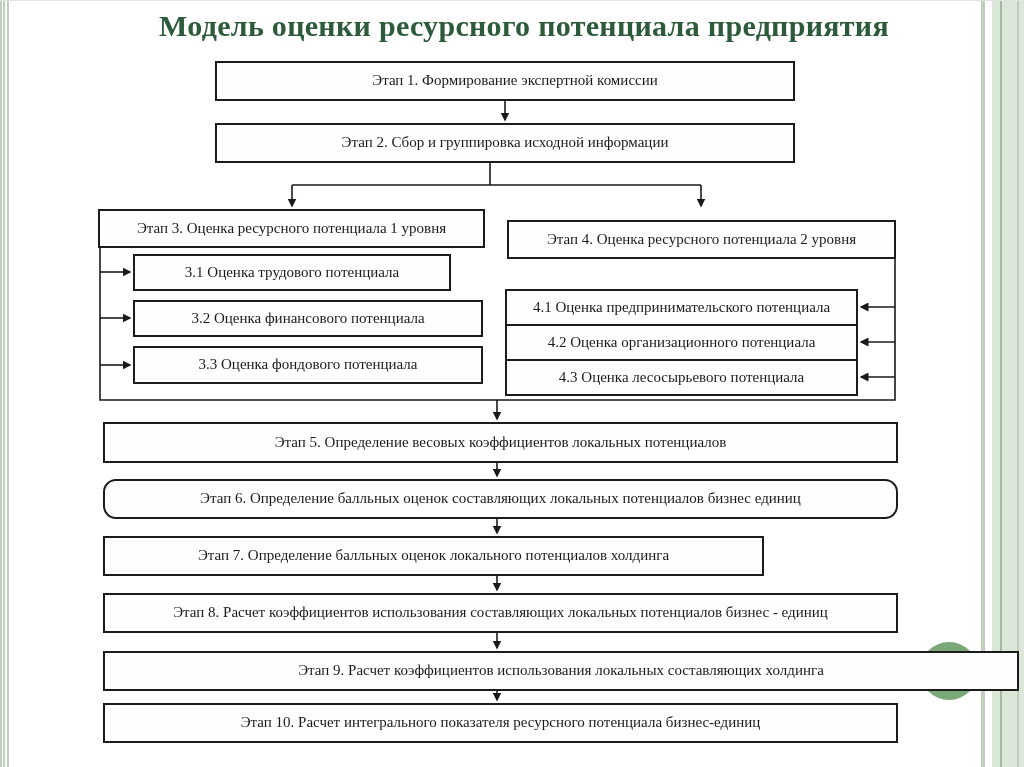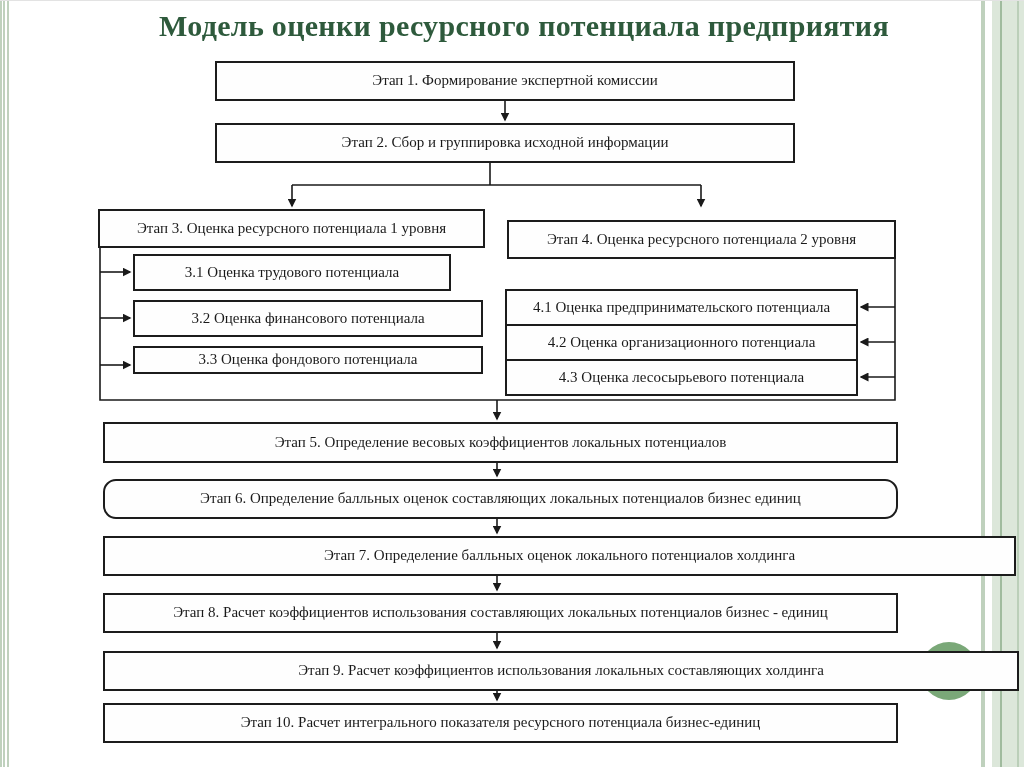--- a/index.html
+++ b/index.html
@@ -38,27 +38,27 @@
     padding: 0 8px;
     line-height: 1.15;
   }
   
   .s1  { left: 215px; top:  60px; width: 580px; height: 40px; padding-left: 28px; }
   .s2  { left: 215px; top: 122px; width: 580px; height: 40px; }
   .s3  { left:  98px; top: 208px; width: 387px; height: 39px; }
   .s4  { left: 507px; top: 195px; width: 389px; height: 39px; margin-top: 24px; }
   .s3a { left: 133px; top: 253px; width: 318px; height: 37px; }
   .s3b { left: 133px; top: 299px; width: 350px; height: 37px; }
-  .s3c { left: 133px; top: 345px; width: 350px; height: 28px; }
+  .s3c { left: 133px; top: 345px; width: 350px; height: 38px; }
   .s4a { left: 505px; top: 288px; width: 353px; height: 37px; }
   .s4b { left: 505px; top: 323px; width: 353px; height: 37px; }
   .s4c { left: 505px; top: 358px; width: 353px; height: 37px; }
   .s5  { left: 103px; top: 421px; width: 795px; height: 41px; }
   .s6  { left: 103px; top: 478px; width: 795px; height: 40px; border-radius: 13px; }
-  .s7  { left: 103px; top: 535px; width: 913px; height: 40px; }
+  .s7  { left: 103px; top: 535px; width: 661px; height: 40px; }
   .s8  { left: 103px; top: 592px; width: 795px; height: 40px; }
   .s9  { left: 103px; top: 650px; width: 916px; height: 40px; }
   .s10 { left: 103px; top: 702px; width: 795px; height: 40px; }
 
   .connectors {
     position: absolute;
     left: 0; top: 0;
     pointer-events: none;
   }
   .conn { stroke: var(--connector, #1a1a1a); stroke-width: 1.6; fill: none; }

